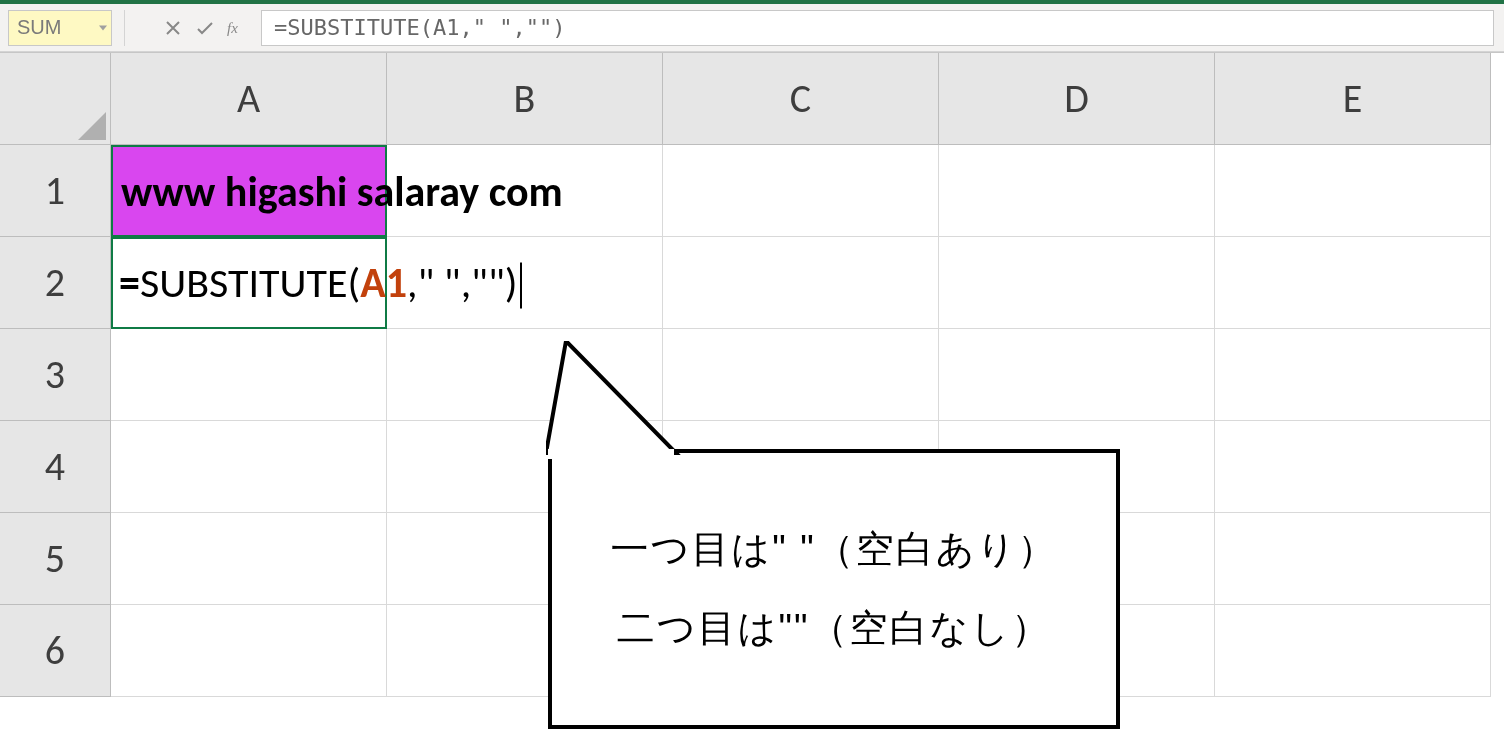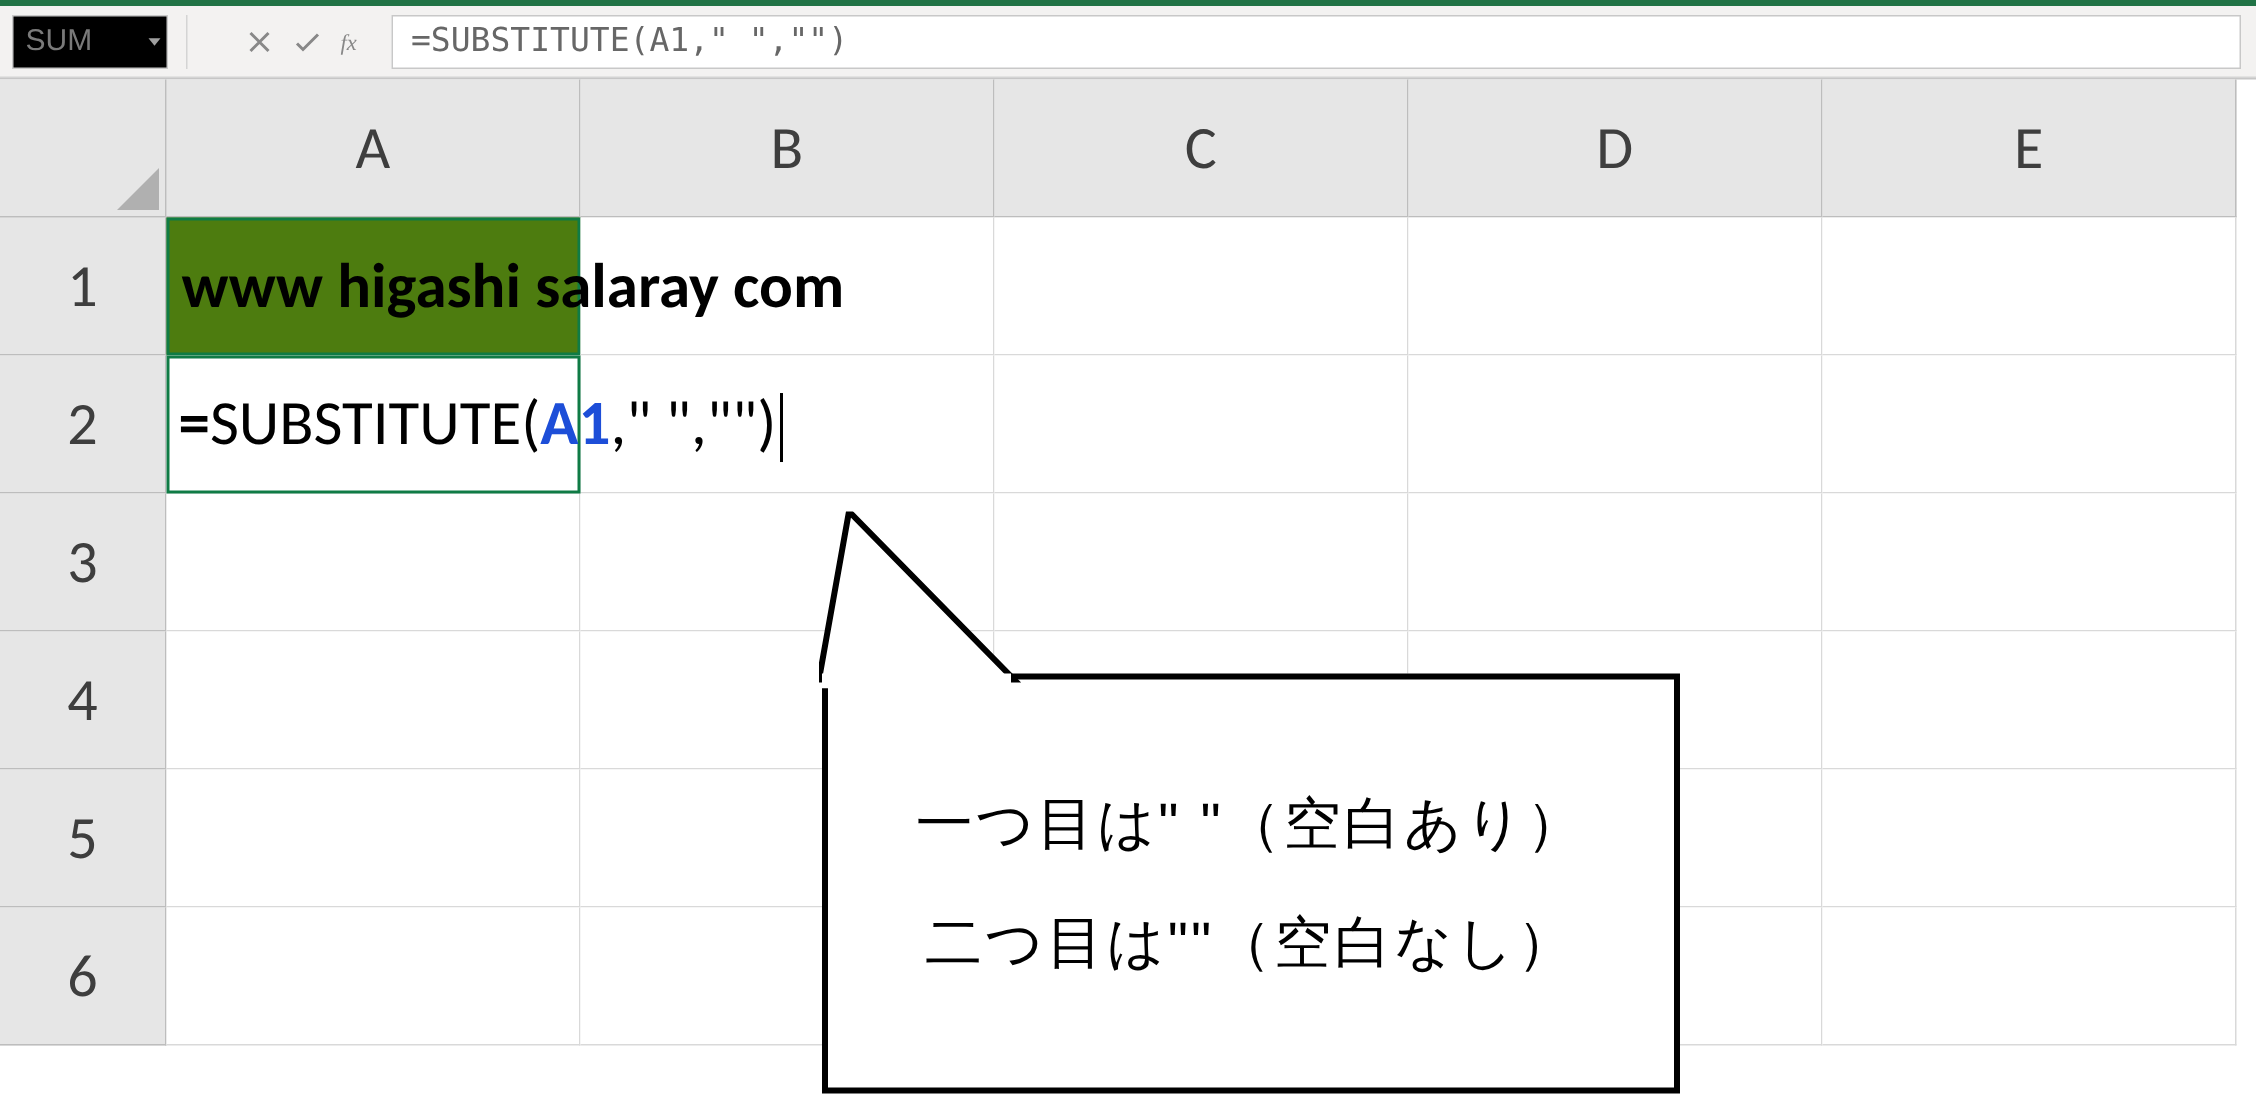--- a/index.html
+++ b/index.html
@@ -18,21 +18,21 @@
     display: flex;
     align-items: center;
     height: 48px;
     background: #f3f2f1;
     border-bottom: 1px solid #d4d4d4;
     padding-left: 8px;
   }
   .name-box {
     width: 104px;
     height: 36px;
-    background: #000000;
+    background: #fef9c3;
     border: 1px solid #c8c8c8;
     display: flex;
     align-items: center;
     padding: 0 8px;
     color: #7a7a7a;
     font-size: 20px;
     position: relative;
   }
   .name-box-dropdown {
     position: absolute;
@@ -133,21 +133,21 @@
     border-bottom: 1px solid #d9d9d9;
     position: relative;
     font-size: 42px;
     display:flex;
     align-items:center;
     padding-left:10px;
     white-space: nowrap;
     font-family: "Meiryo", Calibri, sans-serif;
   }
   .cell.a1-selected {
-    background:#4d7c0f;
+    background:#d946ef;
     outline: 2px solid #0f7b45;
     outline-offset:-2px;
   }
   .overflow-text {
     position:absolute;
     left:10px;
     top:50%;
     transform:translateY(-50%);
     white-space:nowrap;
     z-index:2;
@@ -166,21 +166,21 @@
     white-space:nowrap;
     font-size:42px;
     z-index:4;
     background:transparent;
   }
   .editing-content .eq,
   .editing-content .func,
   .editing-content .paren,
   .editing-content .comma,
   .editing-content .str { color:#000; }
-  .editing-content .ref { color:#1d4ed8; font-weight:600;}
+  .editing-content .ref { color:#c2410c; font-weight:600;}
   .editing-content .func { font-weight:400; }
   .editing-content .eq { font-weight:700; }
   .cursor-caret{
     display:inline-block;
     width:2px;
     height:46px;
     background:#000;
     vertical-align:middle;
     margin-left:2px;
     animation:blink 1s step-end infinite;

